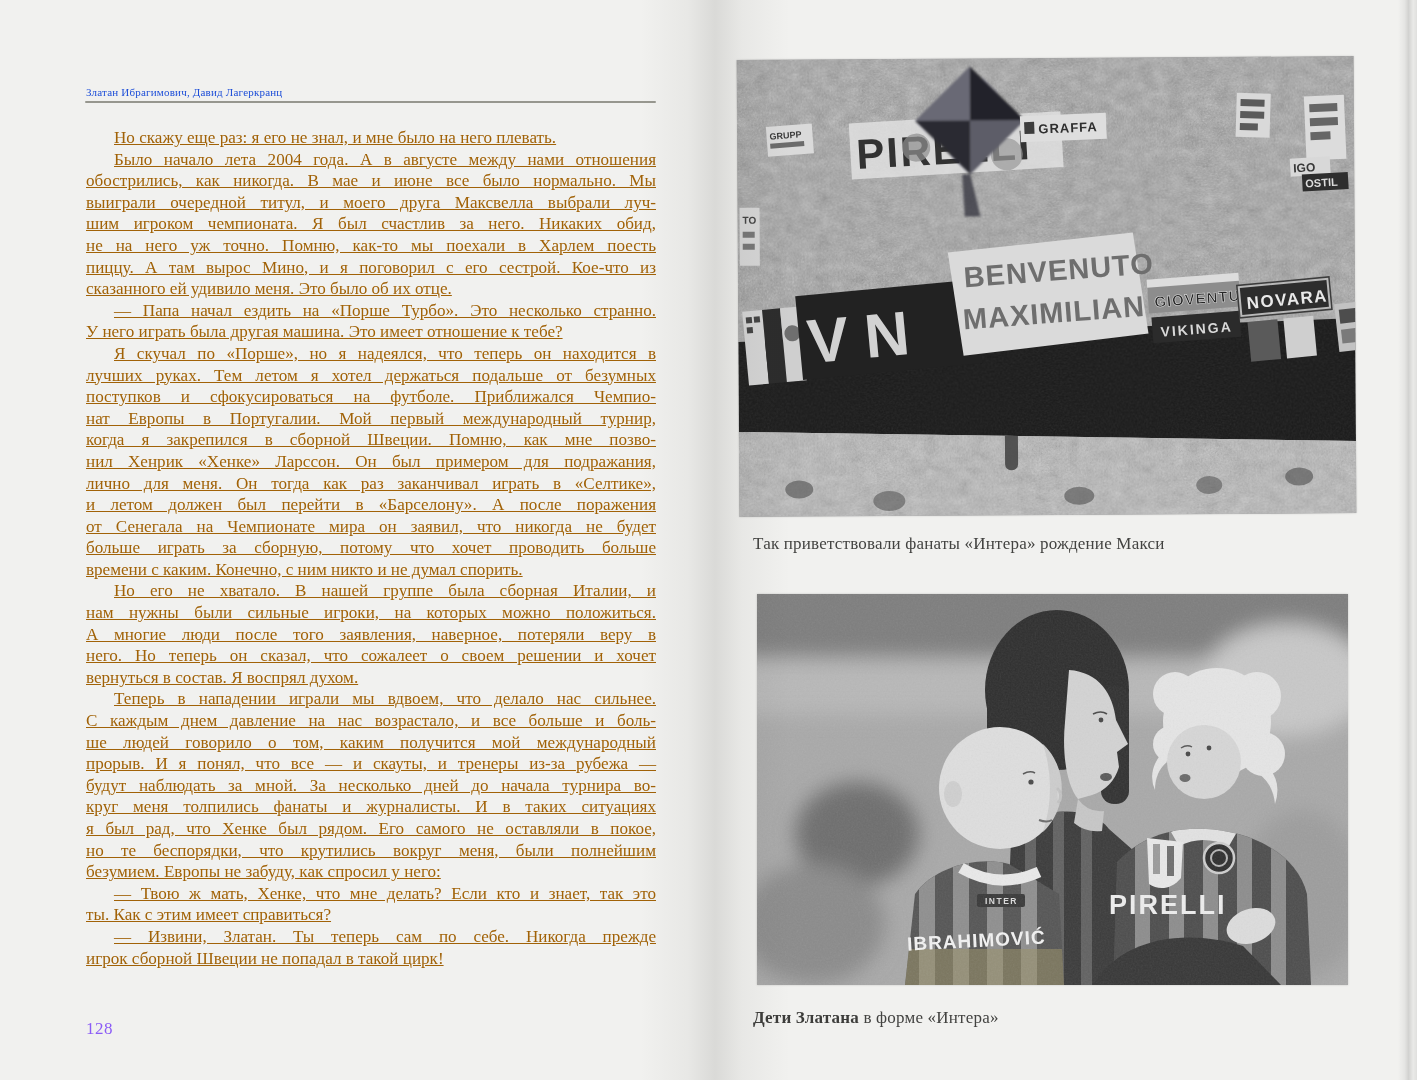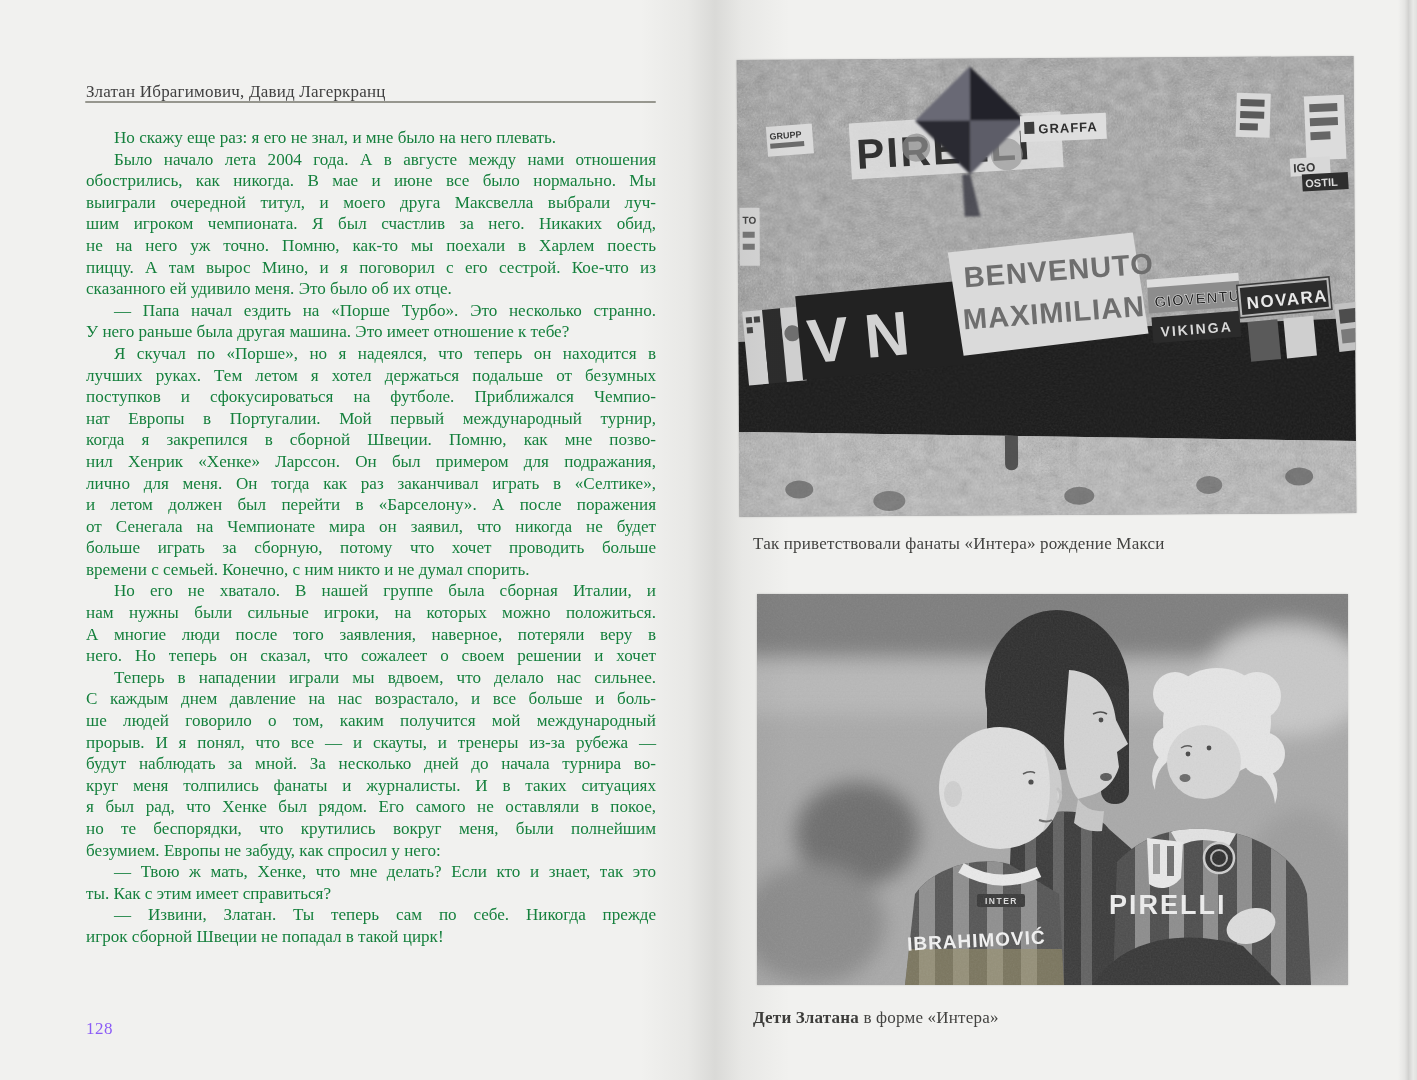--- a/index.html
+++ b/index.html
@@ -17,29 +17,29 @@
                rgba(60,60,55,.13) 50%, rgba(60,60,55,.05) 68%, rgba(60,60,55,0) 100%);
   }
   .page-edge-right{
     position:absolute;top:0;left:1398px;width:19px;height:1080px;pointer-events:none;
     background:linear-gradient(90deg, rgba(0,0,0,0) 0%, rgba(0,0,0,.05) 35%,
                rgba(0,0,0,.13) 55%, rgba(0,0,0,.03) 80%, rgba(0,0,0,.07) 100%);
   }
   
   .running-header{
     position:absolute;left:86px;top:82px;width:570px;
-    font-size:17px;line-height:20px;color:#404040;letter-spacing:.2px;
+    font-size:11px;line-height:20px;color:#1d4ed8;letter-spacing:.2px;
   }
   .header-rule{
     position:absolute;left:85px;top:101px;width:571px;height:1.6px;
     background:#97978f;border-radius:1px;
   }
   .body-text{
     position:absolute;left:86px;top:127px;width:570px;
-    font-size:17.1px;line-height:21.6px;color:#15803d;
+    font-size:17.1px;line-height:21.6px;color:#a16207;text-decoration:underline;
   }
   .para{margin:0;}
   .line{text-align:justify;text-align-last:justify;height:21.6px;overflow:visible;white-space:nowrap;}
   .line.first{text-indent:28px;}
   .line.last{text-align:justify;text-align-last:left;}
   .page-number{
     position:absolute;left:86px;top:1019px;width:570px;text-align:left;
     font-size:17px;color:#8b5cf6;letter-spacing:.5px;
   }
   
@@ -70,40 +70,41 @@
           <div class="line first">Было начало лета 2004 года. А в августе между нами отношения</div>
           <div class="line">обострились, как никогда. В мае и июне все было нормально. Мы</div>
           <div class="line">выиграли очередной титул, и моего друга Максвелла выбрали луч-</div>
           <div class="line">шим игроком чемпионата. Я был счастлив за него. Никаких обид,</div>
           <div class="line">не на него уж точно. Помню, как-то мы поехали в Харлем поесть</div>
           <div class="line">пиццу. А там вырос Мино, и я поговорил с его сестрой. Кое-что из</div>
           <div class="line last">сказанного ей удивило меня. Это было об их отце.</div>
         </div>
         <div class="para">
           <div class="line first">— Папа начал ездить на «Порше Турбо». Это несколько странно.</div>
-          <div class="line last">У него раньше была другая машина. Это имеет отношение к тебе?</div>
+          <div class="line last">У него играть была другая машина. Это имеет отношение к тебе?</div>
         </div>
         <div class="para">
           <div class="line first">Я скучал по «Порше», но я надеялся, что теперь он находится в</div>
           <div class="line">лучших руках. Тем летом я хотел держаться подальше от безумных</div>
           <div class="line">поступков и сфокусироваться на футболе. Приближался Чемпио-</div>
           <div class="line">нат Европы в Португалии. Мой первый международный турнир,</div>
           <div class="line">когда я закрепился в сборной Швеции. Помню, как мне позво-</div>
           <div class="line">нил Хенрик «Хенке» Ларссон. Он был примером для подражания,</div>
           <div class="line">лично для меня. Он тогда как раз заканчивал играть в «Селтике»,</div>
           <div class="line">и летом должен был перейти в «Барселону». А после поражения</div>
           <div class="line">от Сенегала на Чемпионате мира он заявил, что никогда не будет</div>
           <div class="line">больше играть за сборную, потому что хочет проводить больше</div>
-          <div class="line last">времени с семьей. Конечно, с ним никто и не думал спорить.</div>
+          <div class="line last">времени с каким. Конечно, с ним никто и не думал спорить.</div>
         </div>
         <div class="para">
           <div class="line first">Но его не хватало. В нашей группе была сборная Италии, и</div>
           <div class="line">нам нужны были сильные игроки, на которых можно положиться.</div>
           <div class="line">А многие люди после того заявления, наверное, потеряли веру в</div>
           <div class="line">него. Но теперь он сказал, что сожалеет о своем решении и хочет</div>
+          <div class="line last">вернуться в состав. Я воспрял духом.</div>
         </div>
         <div class="para">
           <div class="line first">Теперь в нападении играли мы вдвоем, что делало нас сильнее.</div>
           <div class="line">С каждым днем давление на нас возрастало, и все больше и боль-</div>
           <div class="line">ше людей говорило о том, каким получится мой международный</div>
           <div class="line">прорыв. И я понял, что все — и скауты, и тренеры из-за рубежа —</div>
           <div class="line">будут наблюдать за мной. За несколько дней до начала турнира во-</div>
           <div class="line">круг меня толпились фанаты и журналисты. И в таких ситуациях</div>
           <div class="line">я был рад, что Хенке был рядом. Его самого не оставляли в покое,</div>
           <div class="line">но те беспорядки, что крутились вокруг меня, были полнейшим</div>

